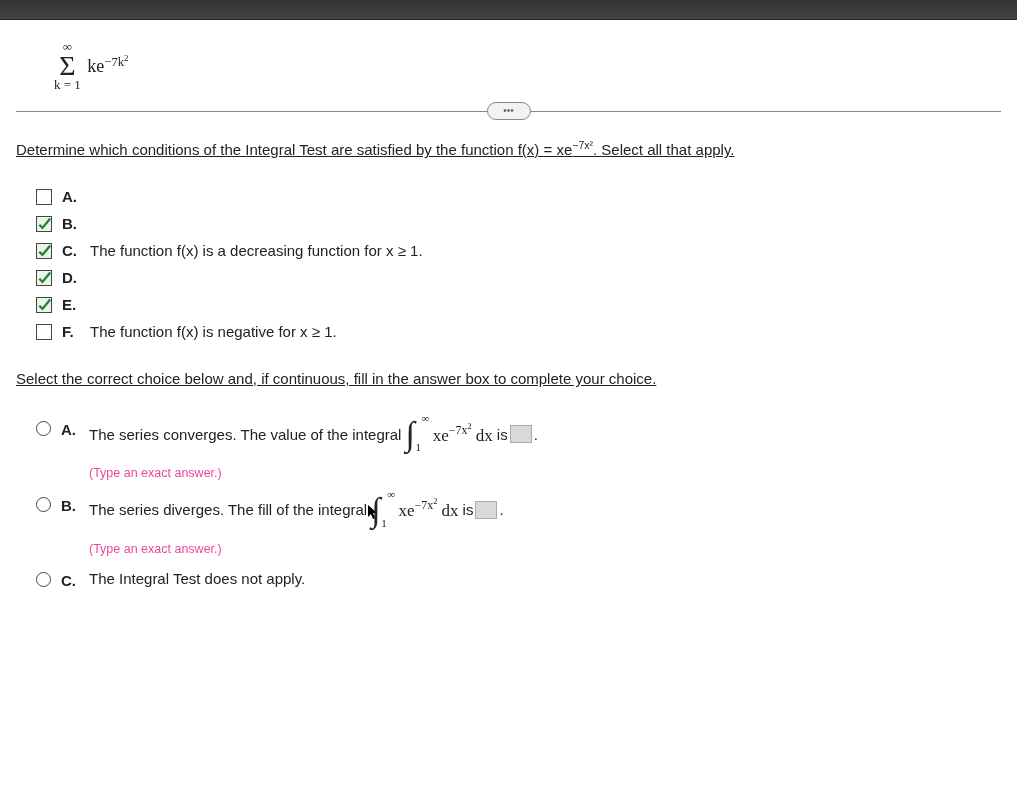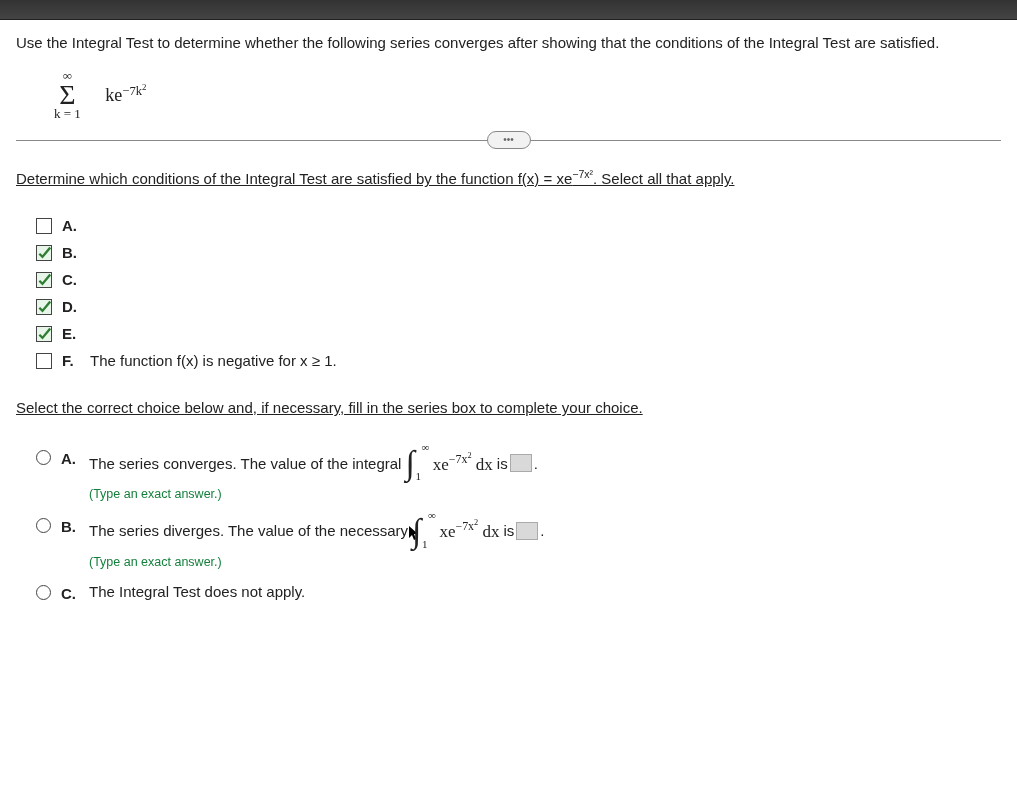--- a/index.html
+++ b/index.html
@@ -29,21 +29,21 @@
 }
 .sigma-wrap {
   display: inline-block;
   text-align: center;
   vertical-align: middle;
   line-height: 1;
 }
 .sigma-top { font-size: 13px; display:block; }
 .sigma { font-size: 28px; display:block; line-height: 0.9; }
 .sigma-bot { font-size: 13px; display:block; }
-.sigma-body { display:inline-block; vertical-align: middle; margin-left:20px; }
+.sigma-body { display:inline-block; vertical-align: middle; margin-left:2px; }
 sup { font-size: 0.7em; vertical-align: super; }
 sub { font-size: 0.7em; vertical-align: sub; }
 .hr-wrap {
   position: relative;
   margin: 10px 0 26px 0;
 }
 .hr-line {
   border-top: 1px solid #888;
 }
 .hr-pill {
@@ -143,42 +143,39 @@
 .ansbox {
   display:inline-block;
   width:22px; height:18px;
   background:#d9d9d9;
   border:1px solid #aaa;
   vertical-align: middle;
   margin: 0 2px;
 }
 .hint {
   font-size: 12.5px;
-  color: #15803d;
-  margin-top: 6px;
+  color: #ec4899;
+  margin-top: 14px;
 }
 .cursor-arrow {
   position: relative;
   display:inline-block;
   width:0;height:0;
 }
 .cursor-arrow svg{
   position:absolute; left:0; top:-6px;
 }
 </style>
 </head>
 <body>
 
 <div class="topbar"></div>
 
 <div class="content">
 
-  <div class="question-block">
-    <span>Use the Integral Test to determine whether the following series converges after showing that the conditions of the Integral Test are satisfied.</span>
-  </div>
 
   <div class="formula-block">
     <span class="sigma-wrap">
       <span class="sigma-top">∞</span>
       <span class="sigma">Σ</span>
       <span class="sigma-bot">k = 1</span>
     </span>
     <span class="sigma-body">ke<sup>−7k<sup>2</sup></sup></span>
   </div>
 
@@ -204,20 +201,21 @@
         </span>
         <span class="opt-letter">B.</span>
       </div>
       <div class="opt">
         <span class="checkbox checked">
           <svg width="18" height="18" viewBox="0 0 18 18">
             <polyline points="3,10 7,14 17,2" fill="none" stroke="#2e7d32" stroke-width="3"></polyline>
           </svg>
         </span>
         <span class="opt-letter">C.</span>
+        <span>The function f(x) is a decreasing function for x ≥ 1.</span>
       </div>
       <div class="opt">
         <span class="checkbox checked">
           <svg width="18" height="18" viewBox="0 0 18 18">
             <polyline points="3,10 7,14 17,2" fill="none" stroke="#2e7d32" stroke-width="3"></polyline>
           </svg>
         </span>
         <span class="opt-letter">D.</span>
       </div>
       <div class="opt">
@@ -229,21 +227,21 @@
         <span class="opt-letter">E.</span>
       </div>
       <div class="opt">
         <span class="checkbox"></span>
         <span class="opt-letter">F.</span>
         <span>The function f(x) is negative for x ≥ 1.</span>
       </div>
     </div>
 
   <div class="subq">
-    <span>Select the correct choice below and, if necessary, fill in the series box to complete your choice.</span>
+    <span>Select the correct choice below and, if continuous, fill in the answer box to complete your choice.</span>
   </div>
 
   <div class="radio-opts" id="r-opts">
       <div class="ropt">
         <span class="radio"></span>
         <span class="ropt-letter">A.</span>
         <div class="ropt-body">
           <div class="integral-line">
             <span>The series converges. The value of the integral </span>
             <span class="int-wrap">
@@ -255,21 +253,21 @@
             <span>.</span>
           </div>
           <div class="hint">(Type an exact answer.)</div>
         </div>
       </div>
       <div class="ropt">
         <span class="radio"></span>
         <span class="ropt-letter">B.</span>
         <div class="ropt-body">
           <div class="integral-line">
-            <span>The series diverges. The value of the necessary </span>
+            <span>The series diverges. The fill of the integral </span>
             <span class="cursor-arrow">
               <svg width="12" height="16">
                 <path d="M1 1 L1 13 L4 10 L6 15 L8 14 L6 9 L10 9 Z" fill="#000"></path>
               </svg>
             </span>
             <span class="int-wrap">
               <span class="int-sym"><span class="iup">∞</span><span class="isym">∫</span><span class="ilo">1</span></span>
               <span style="margin-left:18px">xe<sup>−7x<sup>2</sup></sup> dx</span>
             </span>
             <span> is </span>

